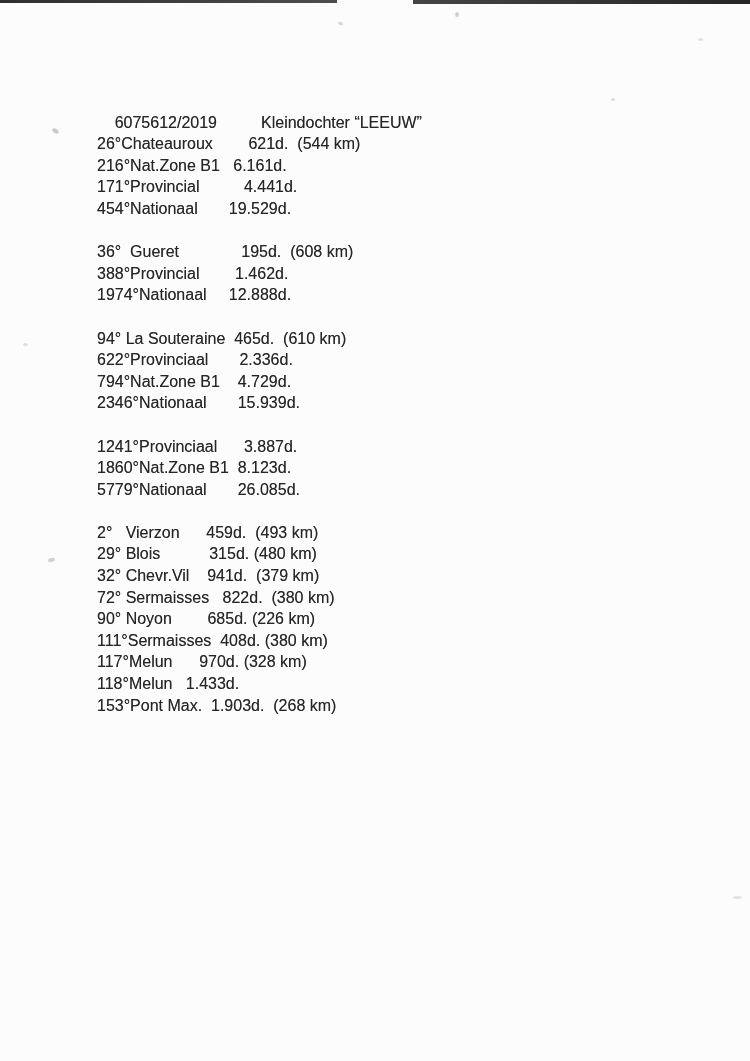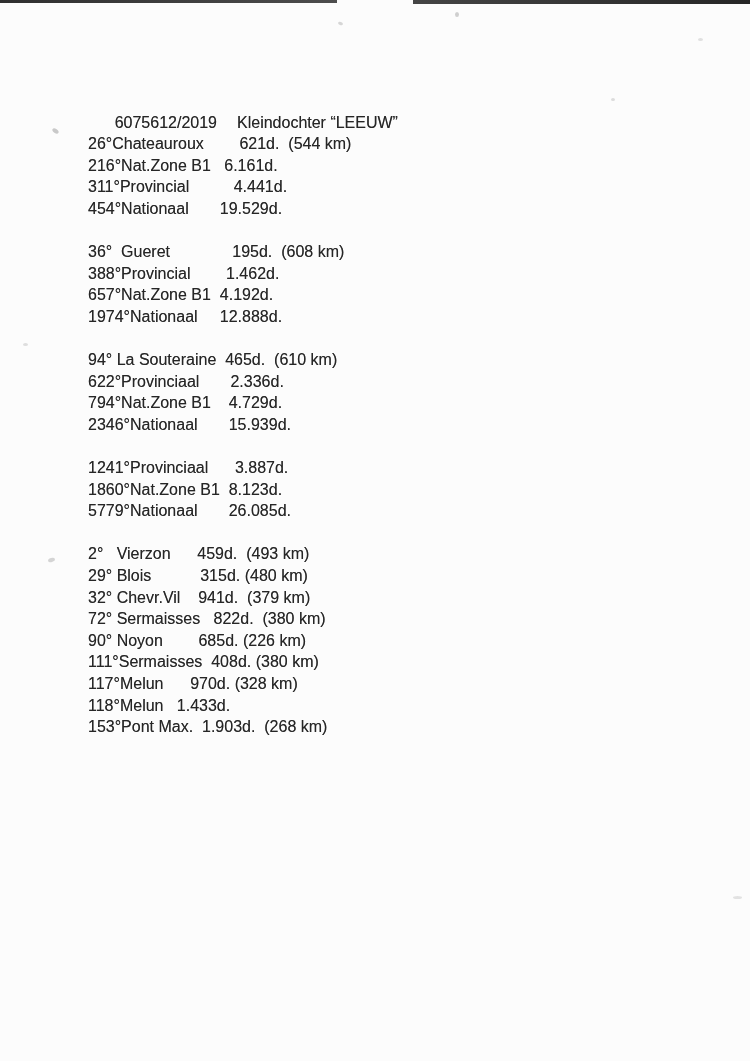--- a/index.html
+++ b/index.html
@@ -36,22 +36,22 @@
   .content {
     position: absolute;
     left: 88px;
     top: 90px;
     font-size: 16px;
     line-height: 21.6px;
     color: #262626;
     text-shadow: 0 0 0.5px rgba(38,38,38,0.55);
   }
   .line { white-space: pre; height: 21.6px; }
-  .block { margin-top: 21.6px; }
-  .title-gap { margin-left: 20px; }
+  .block { margin-top: 21.6px; margin-left: 9px; }
+  .title-gap { margin-left: 44px; }
 </style>
 </head>
 <body>
 
 <div class="page">
 
   <div class="top-edge-a"></div>
   <div class="top-edge-b"></div>
 
   <div class="speck s1"></div>
@@ -65,28 +65,27 @@
 
   <div class="content">
 
     <div class="line">
       <span>6075612/2019</span><span class="title-gap">Kleindochter “LEEUW”</span>
     </div>
 
     <div class="block">
       <div class="line">26°Chateauroux        621d.  (544 km)</div>
       <div class="line">216°Nat.Zone B1   6.161d.</div>
-      <div class="line">311°Provincial          4.441d.</div>
+      <div class="line">171°Provincial          4.441d.</div>
       <div class="line">454°Nationaal       19.529d.</div>
     </div>
 
     <div class="block">
       <div class="line">36°  Gueret              195d.  (608 km)</div>
       <div class="line">388°Provincial        1.462d.</div>
-      <div class="line">657°Nat.Zone B1  4.192d.</div>
       <div class="line">1974°Nationaal     12.888d.</div>
     </div>
 
     <div class="block">
       <div class="line">94° La Souteraine  465d.  (610 km)</div>
       <div class="line">622°Provinciaal       2.336d.</div>
       <div class="line">794°Nat.Zone B1    4.729d.</div>
       <div class="line">2346°Nationaal       15.939d.</div>
     </div>
 

